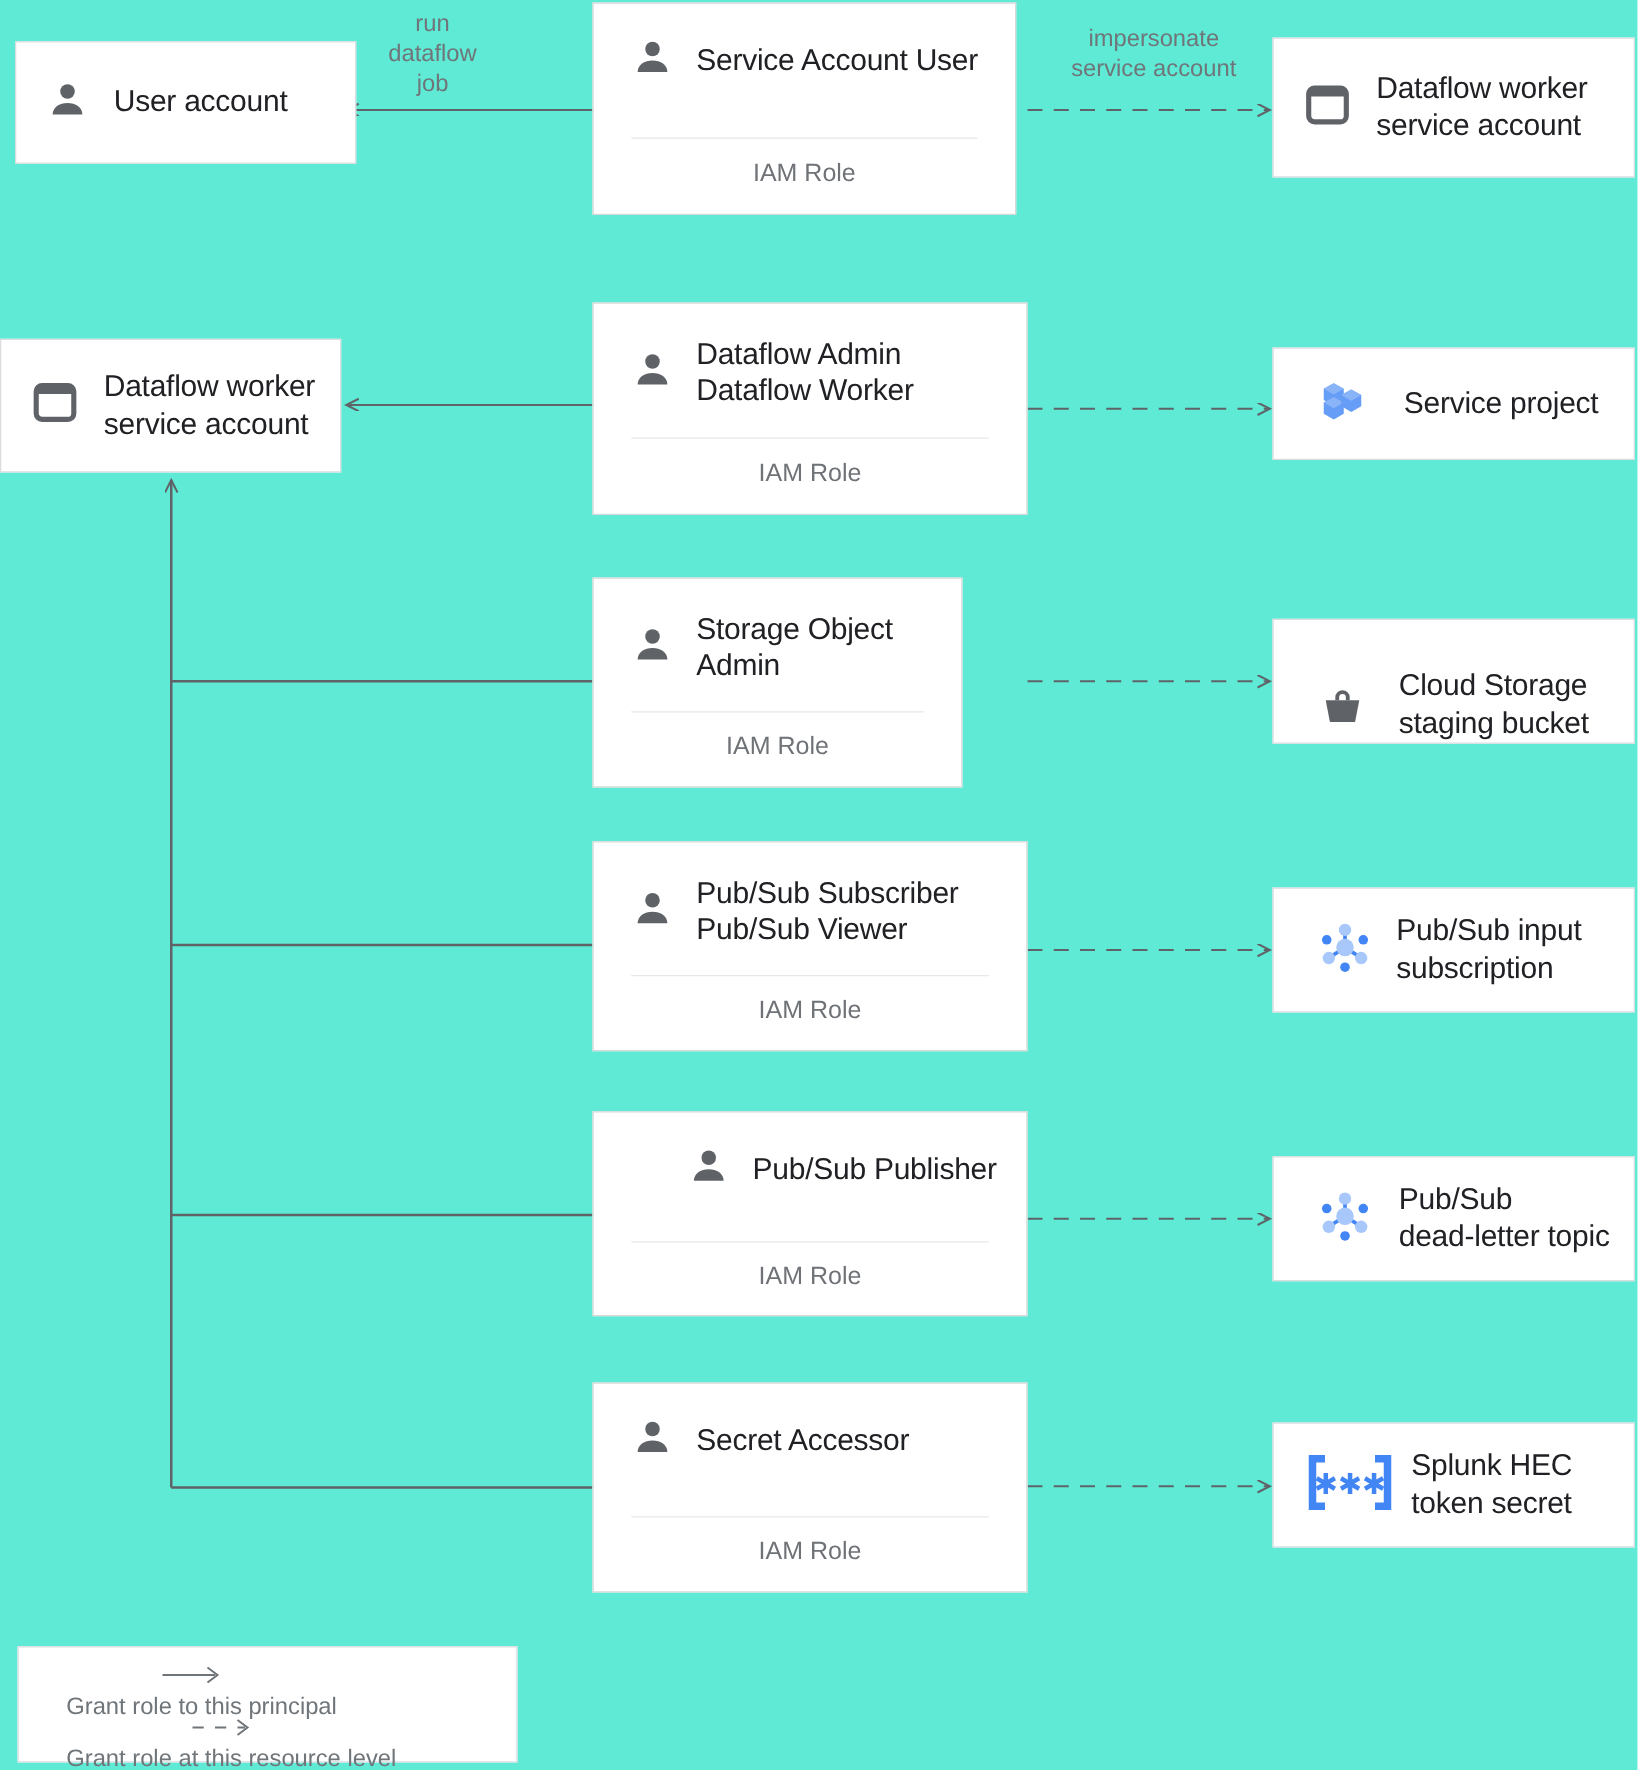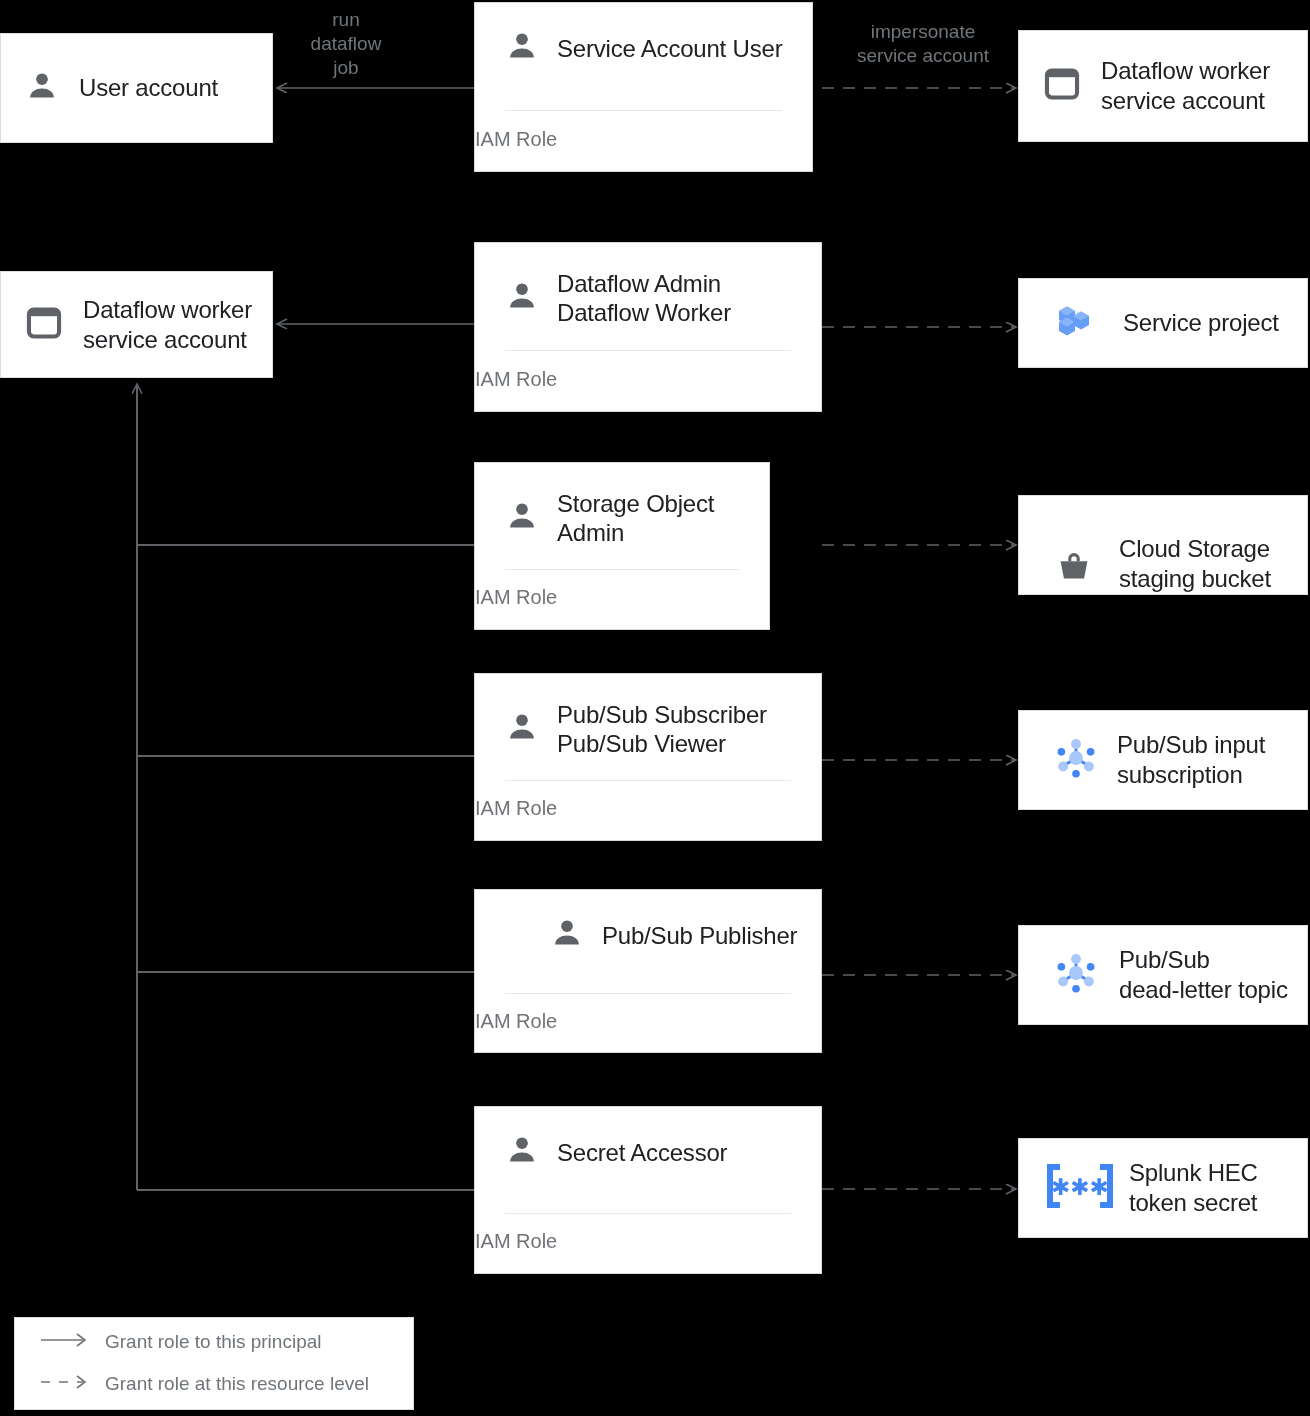--- a/index.html
+++ b/index.html
@@ -2,21 +2,21 @@
 <html><head>
 <meta charset="utf-8">
 <style>
   * { box-sizing: border-box; }
   html, body { margin: 0; padding: 0; background: #ffffff; }
   body {
     width: 1310px; height: 1416px;
     font-family: "Liberation Sans", sans-serif;
     -webkit-font-smoothing: antialiased;
   }
-  #stage { position: relative; width: 1310px; height: 1416px; overflow: hidden; background:#000000;text-decoration:underline; }
+  #stage { position: relative; width: 1310px; height: 1416px; overflow: hidden; background:#5eead4;text-decoration:underline; }
 
   svg.edges { position: absolute; left: 0; top: 0; width: 1310px; height: 1416px; pointer-events: none; }
 
   
   .box {
     position: absolute;
     border: 1px solid #dadce0;
     background: #ffffff;
   }
   .rolecard {
@@ -32,20 +32,21 @@
     font-size: 24px; color: #202124; line-height: 29px;
     margin-left: 18px; white-space: pre-line;
     letter-spacing: -0.2px;
   }
   .rolecard .rc-divider {
     position: absolute; left: 30px; right: 30px;
     border-top: 1px solid #e8e8e8;
   }
   .rolecard .rc-foot {
     position: absolute; left: 0; right: 0;
+    text-align: center;
     font-size: 20px; color: #6f7276;
   }
 
   
   .entity {
     display: flex; align-items: center;
     width: 100%; height: 100%;
     padding-left: 24px;
   }
   .entity .ent-label {
@@ -64,21 +65,21 @@
     text-align: center; white-space: pre-line;
   }
 
   
   #legend {
     position: absolute;
     border: 1px solid #dadce0;
     background: #fff;
   }
   .legend-row {
-    position: absolute; display: flex; align-items: center;
+    position: absolute; display: flex; align-items: center; flex-direction: column;
   }
   .legend-row .lg-text {
     font-size: 19px; color: #70757a; margin-left: 14px;
   }
 </style>
 </head>
 <body>
 
 <div id="stage">
 
@@ -113,21 +114,21 @@
     <line x1="822" y1="1189" x2="1016" y2="1189" stroke="#5f6368" stroke-width="1.6" stroke-dasharray="12 9" marker-end="url(#ahd)"></line>
   </svg>
 
   <div class="edgelabel" style="left:281px; top:8px; width:130px;">run
 dataflow
 job</div>
 
   <div class="edgelabel" style="left:838px; top:20px; width:170px;">impersonate
 service account</div>
 
-  <div class="box" style="left:0px; top:33px; width:273px; height:110px;">
+  <div class="box" style="left:12px; top:33px; width:273px; height:98px;">
     <div class="entity">
       <span class="icon">
         <svg width="34" height="34" viewBox="0 0 24 24" aria-hidden="true">
           <circle cx="12" cy="7.2" r="4.1" fill="#5f6368"></circle>
           <path d="M3.6 20.2c0-4.1 3.8-6.5 8.4-6.5s8.4 2.4 8.4 6.5z" fill="#5f6368"></path>
         </svg>
       </span>
       <span class="ent-label">User account</span>
     </div>
   </div>

